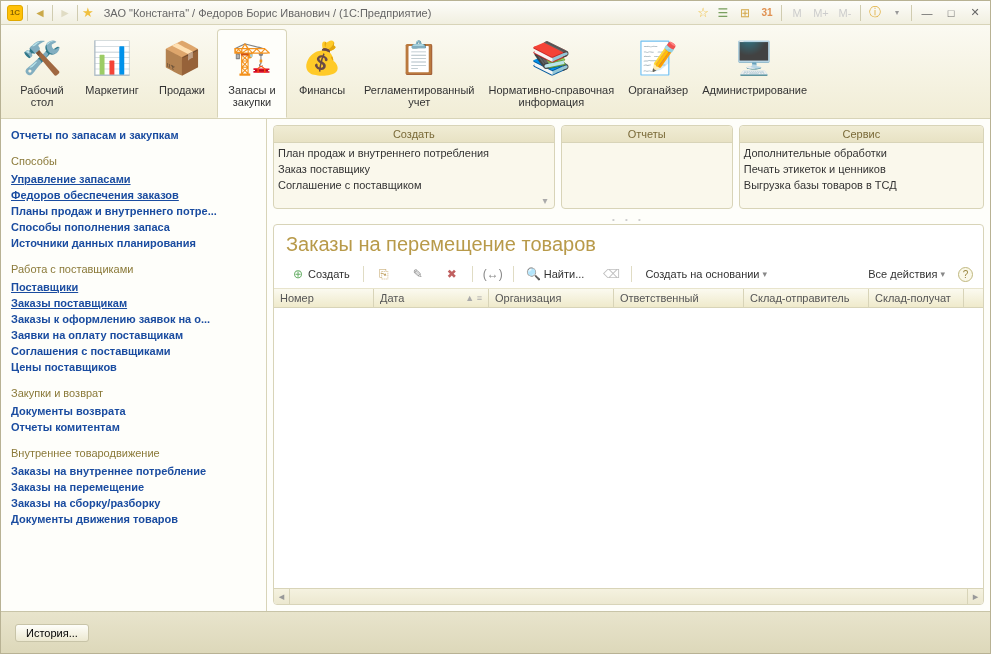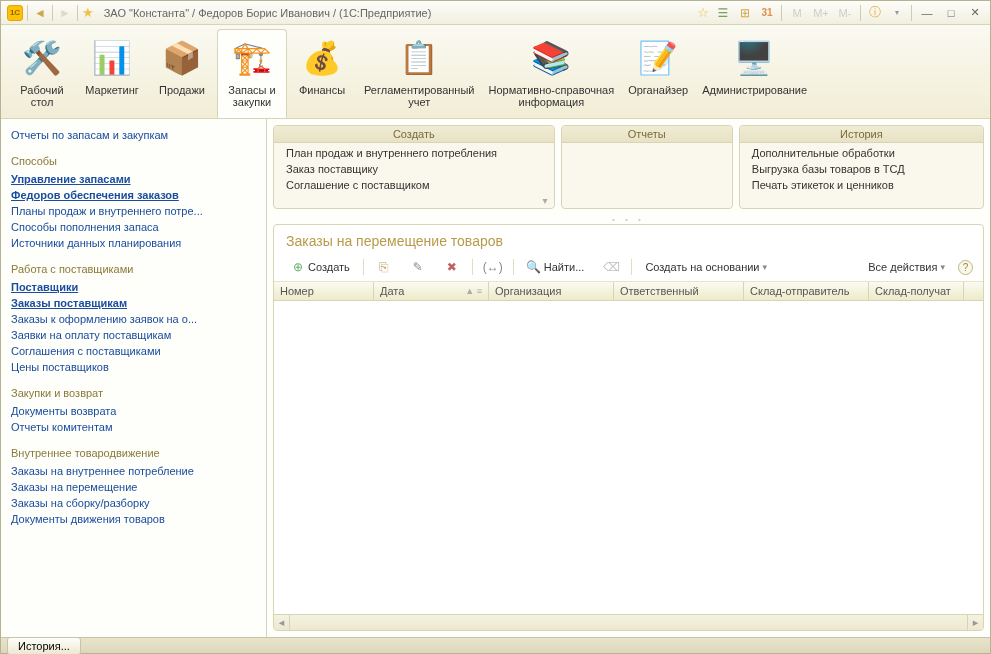--- a/index.html
+++ b/index.html
@@ -21,47 +21,47 @@
   .ribbon-item.active { background: #fefefa; border: 1px solid #d8d4b8; border-bottom: 1px solid #fefefa; }
   .ribbon-icon { width: 48px; height: 48px; display: flex; align-items: center; justify-content: center; font-size: 32px; }
   .ribbon-label { text-align: center; font-size: 11px; color: #333; line-height: 12px; margin-top: 2px; }
   
   .body { flex: 1; display: flex; overflow: hidden; }
   
   .sidebar { width: 266px; background: #fefefa; border-right: 1px solid #d8d4b8; overflow-y: auto; padding: 8px 10px; }
   .side-top { color: #1a4ca0; margin-bottom: 12px; cursor: pointer; }
   .side-group { margin-bottom: 12px; }
   .side-group-title { color: #8b7a3a; font-size: 11px; margin-bottom: 4px; }
-  .side-link { color: #1a4ca0; padding: 2px 0; cursor: pointer; white-space: nowrap; overflow: hidden; text-overflow: ellipsis; }
+  .side-link { color: #1a4ca0; padding: 2px 0; cursor: pointer; white-space: nowrap; overflow: hidden; text-overflow: ellipsis; font-weight: bold; }
   .side-link.bold { font-weight: bold; text-decoration: underline; }
   
   .main { flex: 1; display: flex; flex-direction: column; background: #fefefa; overflow: hidden; }
   
   .panels { display: flex; gap: 6px; padding: 6px; }
   .panel { flex: 1; border: 1px solid #d8d4b8; border-radius: 4px; background: #faf8ec; }
   .panel-title { text-align: center; font-size: 11px; color: #7a6a38; padding: 2px 0; background: linear-gradient(to bottom, #f0ecd4, #e8e2c4); border-bottom: 1px solid #d8d4b8; border-radius: 4px 4px 0 0; }
   .panel-body { padding: 2px 0; }
-  .panel-link { padding: 2px 12px; color: #333; cursor: pointer; }
+  .panel-link { padding: 2px 4px; color: #333; cursor: pointer; }
   .panel-expand { display:flex; justify-content:flex-end; padding: 0 6px 2px 6px; color:#aaa; cursor:pointer; font-size:10px; }
   
   .content { flex: 1; margin: 0 6px 6px 6px; border: 1px solid #d8d4b8; border-radius: 4px; background: #fff; display: flex; flex-direction: column; overflow: hidden; }
-  .content-title { font-size: 14px; color: #b89a4a; padding: 8px 12px 4px 12px; }
+  .content-title { font-size: 20px; color: #b89a4a; padding: 8px 12px 4px 12px; }
   .toolbar { display: flex; align-items: center; gap: 6px; padding: 4px 10px; border-bottom: 1px solid #e8e4cc; }
   .tbtn { display: flex; align-items: center; gap: 3px; padding: 2px 6px; border: 1px solid transparent; border-radius: 3px; cursor: pointer; font-size: 11px; color: #333; }
   .tbtn .ic { width: 14px; height: 14px; display: flex; align-items: center; justify-content: center; font-size: 12px; }
   .tsep { width: 1px; height: 16px; background: #e0dcc4; }
   .tspacer { flex: 1; }
   
   .grid { flex: 1; overflow: auto; position: relative; }
   .grid-head { display: flex; background: linear-gradient(to bottom, #fbfaf0, #efeacb); border-bottom: 1px solid #d8d4b8; position: sticky; top: 0; }
   .gh { padding: 3px 6px; border-right: 1px solid #d8d4b8; color: #555; font-size: 11px; display: flex; align-items: center; }
   .gh .sort { margin-left: auto; color: #aaa; font-size: 9px; }
   .grid-body { min-height: 300px; }
   
-  .statusbar { height: 16px; background: linear-gradient(to bottom, #e8e4cc, #ddd8ba); border-top: 1px solid #c8c4a8; display: flex; align-items: center; padding: 0 6px; }
+  .statusbar { height: 42px; background: linear-gradient(to bottom, #e8e4cc, #ddd8ba); border-top: 1px solid #c8c4a8; display: flex; align-items: center; padding: 0 14px; }
   .status-btn { background: linear-gradient(to bottom, #fefefa, #ece8d0); border: 1px solid #c8c4a8; border-radius: 3px; padding: 2px 10px; cursor: pointer; font-size: 11px; }
   
   .dropdown-arrow::after { content: " ▾"; color: #888; font-size: 9px; }
   .help-circle { width:15px; height:15px; border-radius:50%; border:1px solid #c0b880; background:#faf8e8; display:flex; align-items:center; justify-content:center; font-size:10px; color:#9a8640; cursor:pointer; }
   .scroll-stub { height:16px; background:linear-gradient(to bottom,#f5f2e0,#ece8d0); border-top:1px solid #d8d4b8; display:flex; }
   .scroll-stub .arrow { width:16px; display:flex; align-items:center; justify-content:center; color:#999; border-right:1px solid #d8d4b8; }
   .scroll-stub .arrow:last-child { border-right:none; border-left:1px solid #d8d4b8; }
   .scroll-stub .track { flex:1; }
 </style>
 </head>
@@ -182,25 +182,25 @@
               <div class="panel-link">План продаж и внутреннего потребления</div>
               <div class="panel-link">Заказ поставщику</div>
               <div class="panel-link">Соглашение с поставщиком</div>
             </div>
           <div class="panel-expand">▾</div>
         </div>
         <div class="panel" style="flex:0.7">
           <div class="panel-title">Отчеты</div>
         </div>
         <div class="panel" style="flex:1">
-          <div class="panel-title">История</div>
+          <div class="panel-title">Сервис</div>
           <div class="panel-body" id="panel-service">
               <div class="panel-link">Дополнительные обработки</div>
+              <div class="panel-link">Печать этикеток и ценников</div>
               <div class="panel-link">Выгрузка базы товаров в ТСД</div>
-              <div class="panel-link">Печать этикеток и ценников</div>
             </div>
         </div>
       </div>
       <div style="text-align:center;color:#ccc;font-size:8px;letter-spacing:4px;">• • •</div>
 
       <div class="content">
         <div class="content-title">Заказы на перемещение товаров</div>
         <div class="toolbar">
           <div class="tbtn">
             <span class="ic" style="color:#6ab06a">⊕</span>

